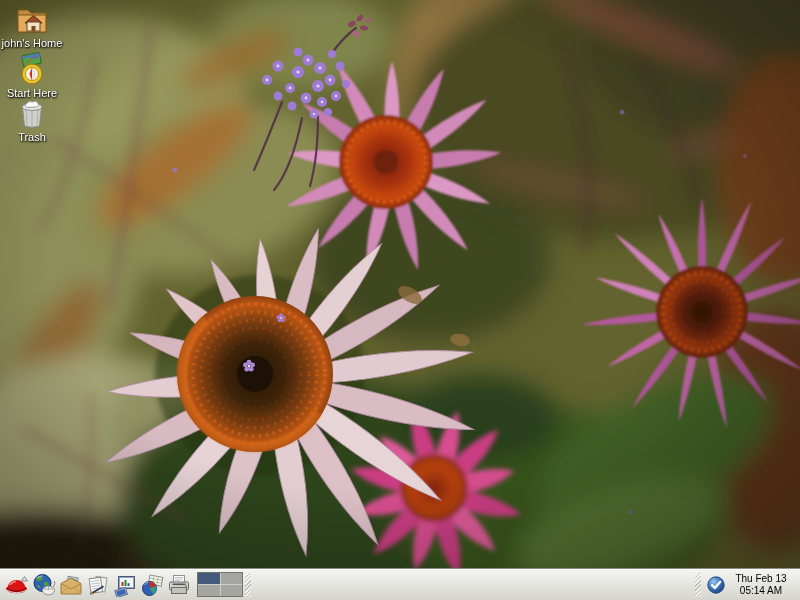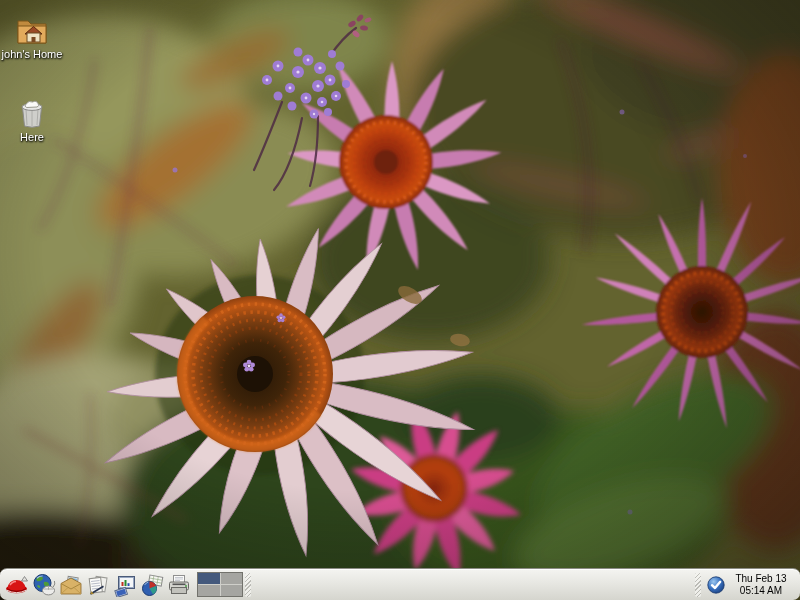--- a/index.html
+++ b/index.html
@@ -10,21 +10,21 @@
   
   .dicon{position:absolute;left:0;width:64px;text-align:center;cursor:default;}
   .dicon svg{display:block;margin:0 auto;}
   .dicon-label{margin-top:1px;font-size:11px;line-height:12px;color:#ffffff;
                text-shadow:0 1px 2px rgba(0,0,0,.95),1px 1px 2px rgba(0,0,0,.85);}
 
   
   .panel{position:absolute;left:0;bottom:0;width:800px;height:32px;box-sizing:border-box;
          background:linear-gradient(#f4f4f1,#e7e7e2 45%,#d5d5ce);
          border-top:1px solid #8c8c85;box-shadow:inset 0 1px 0 #ffffff;
-         display:flex;align-items:center;padding:0 3px;z-index:5;border-radius:7px;}
+         display:flex;align-items:center;padding:0 3px;z-index:5;}
   .launcher{background:none;border:none;margin:0;padding:0;width:27px;height:28px;
             display:flex;align-items:center;justify-content:center;cursor:pointer;}
   .launcher svg{display:block;}
   .pager{margin-left:5px;width:46px;height:25px;box-sizing:border-box;border:1px solid #72726c;
          display:grid;grid-template-columns:1fr 1fr;grid-template-rows:1fr 1fr;gap:1px;
          background:#cfcfca;cursor:pointer;}
   .pager .ws{background:#a5a5a1;}
   .pager .ws.active{background:#44597c;}
   .handle{width:6px;height:24px;margin:0 2px;border-radius:2px;cursor:grab;
           background:repeating-linear-gradient(135deg,#aeaea8 0 1px,#f4f4f0 1px 3px);opacity:.75;}
@@ -289,40 +289,54 @@
     </g>
 
     <circle cx="175" cy="170" r="2.5" fill="#9a76cc" opacity="0.8"></circle>
     <circle cx="622" cy="112" r="2.5" fill="#8a66bc" opacity="0.6"></circle>
     <circle cx="745" cy="156" r="2" fill="#8a66bc" opacity="0.5"></circle>
     <circle cx="630" cy="512" r="2.5" fill="#7a66b0" opacity="0.5"></circle>
 
     <rect width="800" height="600" fill="url(#vig)"></rect>
   </svg>
 
-  <div class="dicon" style="top:13px">
+  <div class="dicon" style="top:2px">
     <svg width="36" height="34" viewBox="0 0 36 34">
       <path d="M4 8 h10 l3 3 h15 v19 h-28 z" fill="#c08a3e" stroke="#7a5518"></path>
       <path d="M4 13 h28 v17 h-28 z" fill="#e2aa5c" stroke="#7a5518"></path>
       <path d="M11 21 L19.5 13.5 L28 21 Z" fill="#9a4a26" stroke="#5a2a10"></path>
       <rect x="13" y="20" width="13" height="9" fill="#efe3c4" stroke="#6a4a20"></rect>
       <rect x="17.5" y="24" width="4" height="5" fill="#7a4a22"></rect>
     </svg>
     <div class="dicon-label">john's Home</div>
   </div>
 
+  <div class="dicon" style="top:52px">
+    <svg width="36" height="34" viewBox="0 0 36 34">
+      <g transform="rotate(-12 18 10)">
+        <rect x="9" y="2" width="18" height="11" rx="1" fill="#58a048" stroke="#2a6a28"></rect>
+        <path d="M9 6 q5 -3 9 0 q4 3 9 0 v-3 h-18 z" fill="#4a7ac0"></path>
+        <path d="M11 11 q6 -4 14 -6" stroke="#e04028" fill="none" stroke-dasharray="2 1.5"></path>
+      </g>
+      <circle cx="18" cy="22" r="10" fill="#e8c428" stroke="#9a7a10"></circle>
+      <circle cx="18" cy="22" r="6.5" fill="#f4f0e2" stroke="#b89a20"></circle>
+      <path d="M18 15.5 L20.5 22 L18 28.5 L15.5 22 Z" fill="#cc2a1a"></path>
+      <path d="M18 15.5 L20.5 22 L18 28.5 Z" fill="#f0f0ec"></path>
+    </svg>
+    <div class="dicon-label">Start Here</div>
+  </div>
 
   <div class="dicon" style="top:96px">
     <svg width="36" height="34" viewBox="0 0 36 34">
       <path d="M8.5 11.5 L10.5 30 Q18 32.5 25.5 30 L27.5 11.5 Z" fill="#cfcfcb" stroke="#8a8a88"></path>
       <path d="M12 13 l1 16 M18 13.5 v16.5 M24 13 l-1 16" stroke="#aeaeaa" fill="none"></path>
       <ellipse cx="18" cy="11" rx="10" ry="3.4" fill="#e8e8e6" stroke="#8a8a88"></ellipse>
       <path d="M12 8 q3 -4 6.5 -2 q4 -2 5.5 1.5 q2 2.5 -1 3.5 l-10.5 .5 q-2.5 -1.5 -.5 -3.5 z" fill="#fafaf8" stroke="#99998f"></path>
     </svg>
-    <div class="dicon-label">Here</div>
+    <div class="dicon-label">Trash</div>
   </div>
 
   <div class="panel">
 
     <button class="launcher">
       <svg width="24" height="24" viewBox="0 0 24 24">
         <path d="M19.5 3.5 l3 4.5 h-6 z" fill="#e0e0dc" stroke="#777" stroke-width="0.8"></path>
         <ellipse cx="11.5" cy="16" rx="10.5" ry="4.2" fill="#b50000"></ellipse>
         <path d="M2.5 15 Q4 7 11.5 7 Q19 7 20.5 15 Q16 18.5 11.5 18.5 Q7 18.5 2.5 15 Z" fill="#d81414"></path>
         <path d="M5 12 Q7 8.6 11 8.4" stroke="#ff9a9a" stroke-width="1.5" fill="none" opacity="0.85"></path>

